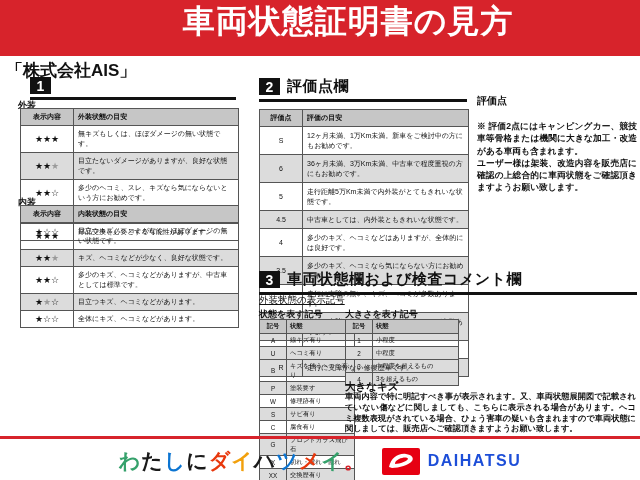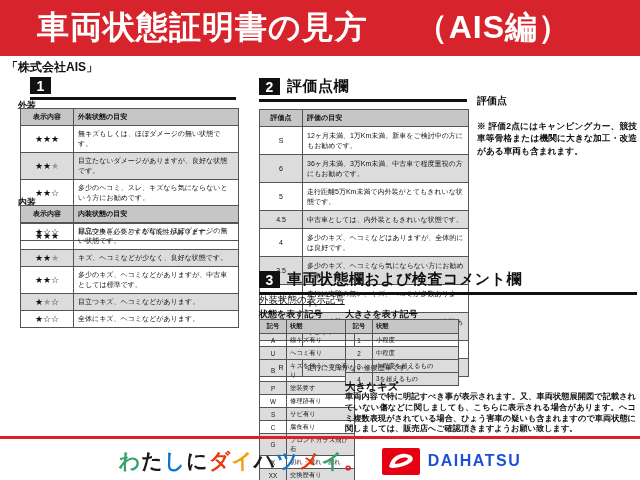--- a/index.html
+++ b/index.html
@@ -2,23 +2,23 @@
 <html><head>
 <meta charset="utf-8">
 <style>
   html,body{margin:0;padding:0;}
   body{
     width:640px;height:480px;position:relative;background:#fff;overflow:hidden;
     font-family:"Liberation Sans",sans-serif;color:#111;
   }
   
   .banner{position:absolute;top:0;left:0;width:640px;height:56px;background:#d7232b;
-    display:flex;align-items:center;box-sizing:border-box;padding-left:37px;gap:48px;}
+    display:flex;align-items:center;box-sizing:border-box;padding-left:56px;gap:60px;flex-direction:column;}
   .banner span{font-size:32px;font-weight:bold;color:#fff;letter-spacing:1px;white-space:nowrap;}
-  .company{position:absolute;top:59px;left:6px;font-size:12px;font-weight:bold;}
+  .company{position:absolute;top:59px;left:6px;font-size:17px;font-weight:bold;}
   
   .sec-head{position:absolute;display:flex;align-items:center;gap:7px;
     border-bottom:3px solid #111;padding-bottom:3px;}
   .numbox{background:#111;color:#fff;font-weight:bold;font-size:14px;width:21px;height:17px;
     display:flex;align-items:center;justify-content:center;flex:0 0 auto;}
   .sec-title{font-size:15px;font-weight:bold;white-space:nowrap;letter-spacing:0.5px;}
   #sec1-head{top:77px;left:30px;width:206px;}
   #sec2-head{top:77px;left:259px;width:208px;}
   #sec3-head{top:270px;left:259px;width:378px;}
   .sub-label{position:absolute;font-size:9px;font-weight:bold;}
@@ -200,20 +200,21 @@
           <td>R</td>
           <td>走行に支障がない修復歴車です。</td>
         </tr>
       </tbody>
     </table>
   </div>
 
 <div id="score-info">
   <div class="head">評価点</div>
   <div class="note">※ 評価2点にはキャンピングカー、競技車等骨格または機関に大きな加工・改造がある車両も含まれます。</div>
+  <div class="body">ユーザー様は架装、改造内容を販売店に確認の上総合的に車両状態をご確認頂きますようお願い致します。</div>
 </div>
 
 <div class="sec-head" id="sec3-head">
   <span class="numbox">3</span>
   <span class="sec-title">車両状態欄および検査コメント欄</span>
 </div>
 <div id="symbols-heading">外装状態の表示記号</div>
 <div class="sub-label" id="state-label">状態を表す記号</div>
 <div class="sub-label" id="size-label">大きさを表す記号</div>
 <div class="tblbox s3" id="state-table">

